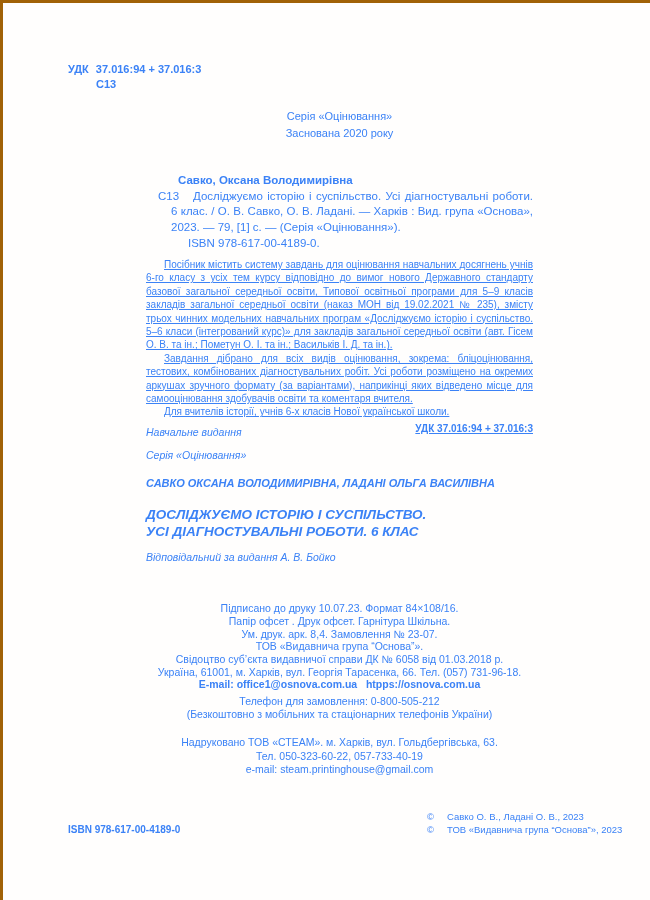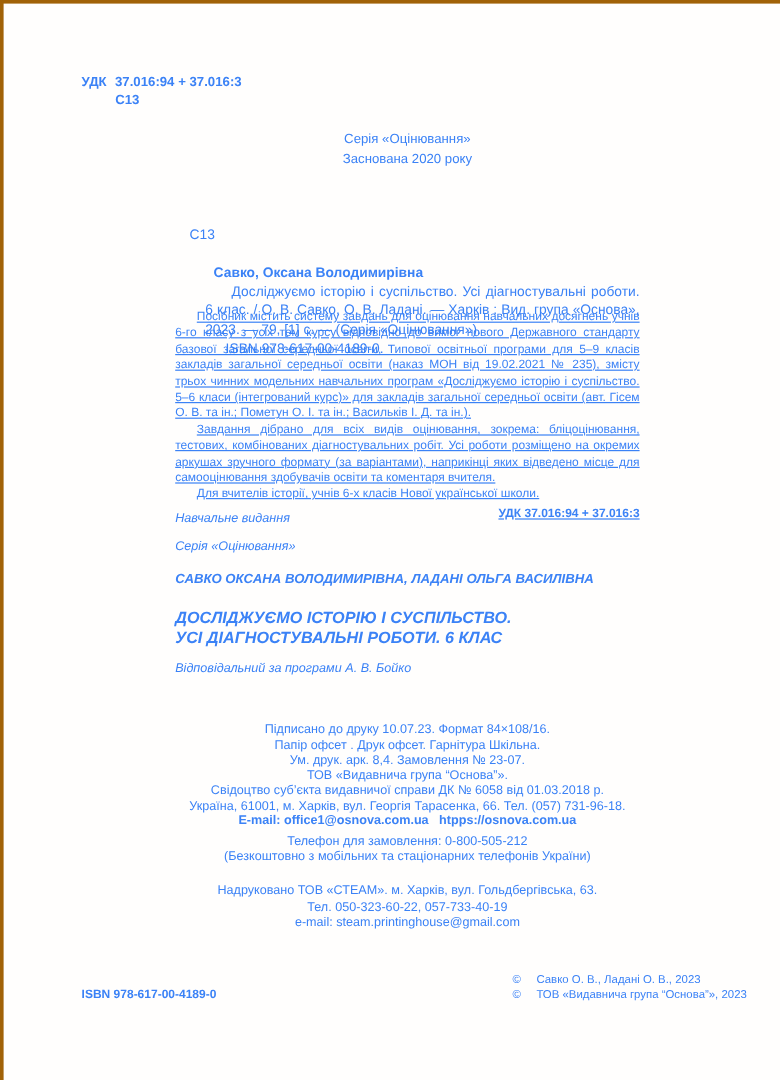--- a/index.html
+++ b/index.html
@@ -48,21 +48,21 @@
     width: 375px;
     font-size: 11.5px;
     line-height: 15.5px;
   }
   .catalog-code {
     position: absolute;
     left: 0;
     top: 15.5px;
   }
   .catalog-text { margin-left: 13px; }
-  .catalog-author { font-weight: bold; text-indent: 7px; margin-top: 48px; }
+  .catalog-author { font-weight: bold; text-indent: 7px; }
   .catalog-desc {
     margin: 0;
     text-align: justify;
     text-indent: 22px;
   }
   .catalog-isbn { text-indent: 17px; margin-top: 1px; }
 
   
   .annotation {
     position: absolute;
@@ -163,21 +163,21 @@
   </div>
 
   <div class="edition">
     <div class="ed-kind">Навчальне видання</div>
     <div class="ed-series">Серія «Оцінювання»</div>
     <div class="ed-authors">САВКО ОКСАНА ВОЛОДИМИРІВНА, ЛАДАНІ ОЛЬГА ВАСИЛІВНА</div>
     <div class="ed-title">
       <div>ДОСЛІДЖУЄМО ІСТОРІЮ І СУСПІЛЬСТВО.</div>
       <div>УСІ ДІАГНОСТУВАЛЬНІ РОБОТИ. 6 КЛАС</div>
     </div>
-    <div class="ed-resp">Відповідальний за програми А. В. Бойко</div>
+    <div class="ed-resp">Відповідальний за видання А. В. Бойко</div>
   </div>
 
   <div class="center-block print-info">
     <div>Підписано до друку 10.07.23. Формат 84×108/16.</div>
     <div>Папір офсет . Друк офсет. Гарнітура Шкільна.</div>
     <div>Ум. друк. арк. 8,4. Замовлення № 23-07.</div>
   </div>
 
   <div class="center-block publisher">
     <div>ТОВ «Видавнича група “Основа”».</div>

